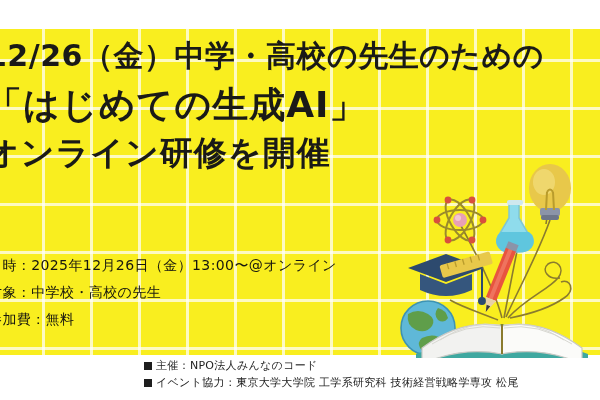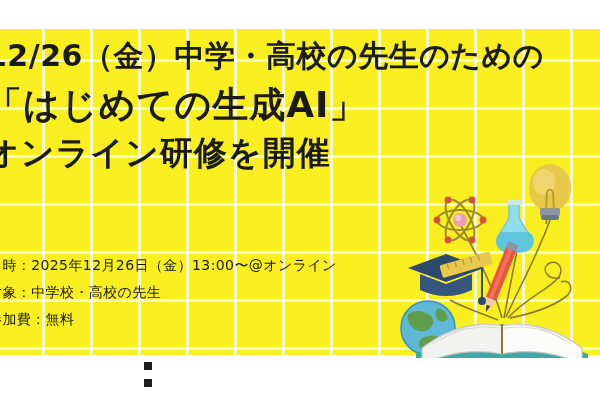--- a/index.html
+++ b/index.html
@@ -245,20 +245,20 @@
   </div>
 
   <div class="detail-block">
     <div class="detail-line">日時：2025年12月26日（金）13:00〜@オンライン</div>
     <div class="detail-line">対象：中学校・高校の先生</div>
     <div class="detail-line">参加費：無料</div>
   </div>
 
   <div class="footer-block">
     <div class="footer-line">
-      <span class="footer-bullet"></span>
+      <span class="footer-bullet"></span><span>主催：NPO法人みんなのコード</span>
     </div>
     <div class="footer-line">
-      <span class="footer-bullet"></span>
+      <span class="footer-bullet"></span><span>イベント協力：東京大学大学院 工学系研究科 技術経営戦略学専攻 松尾</span>
     </div>
   </div>
 
 </div>
 
 </body></html>

